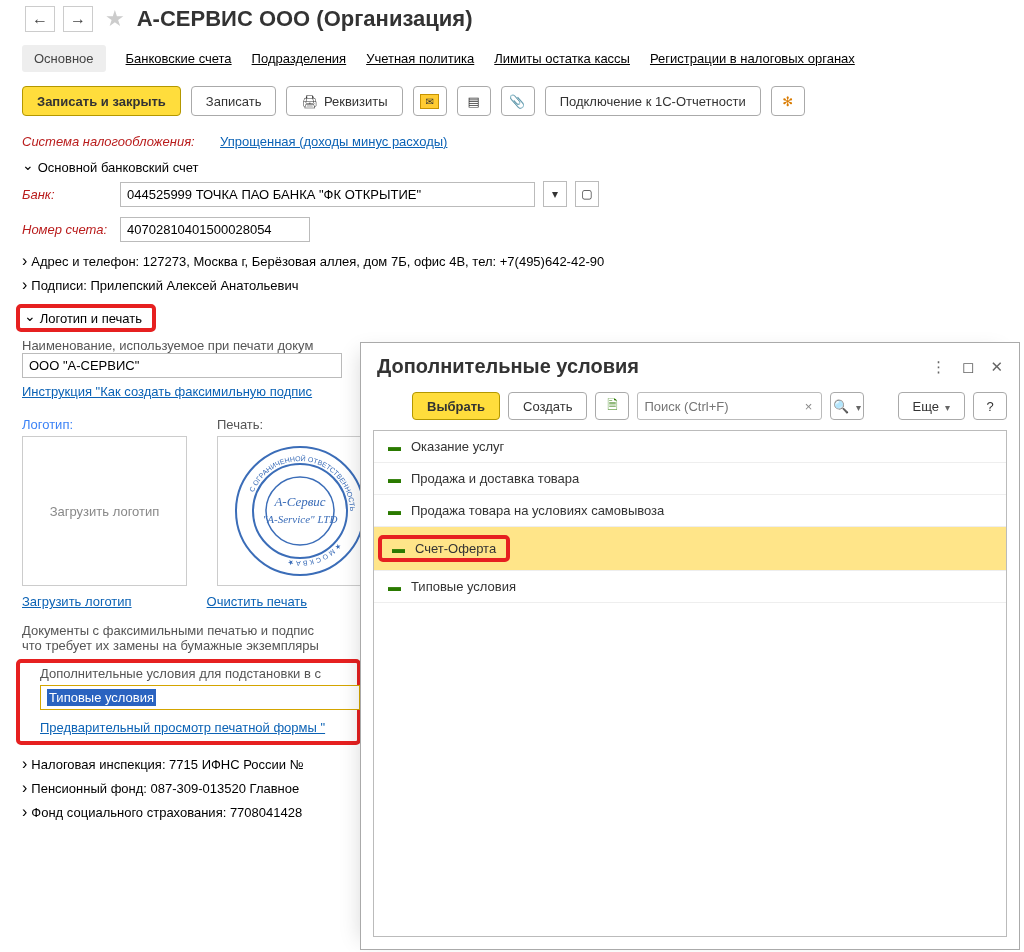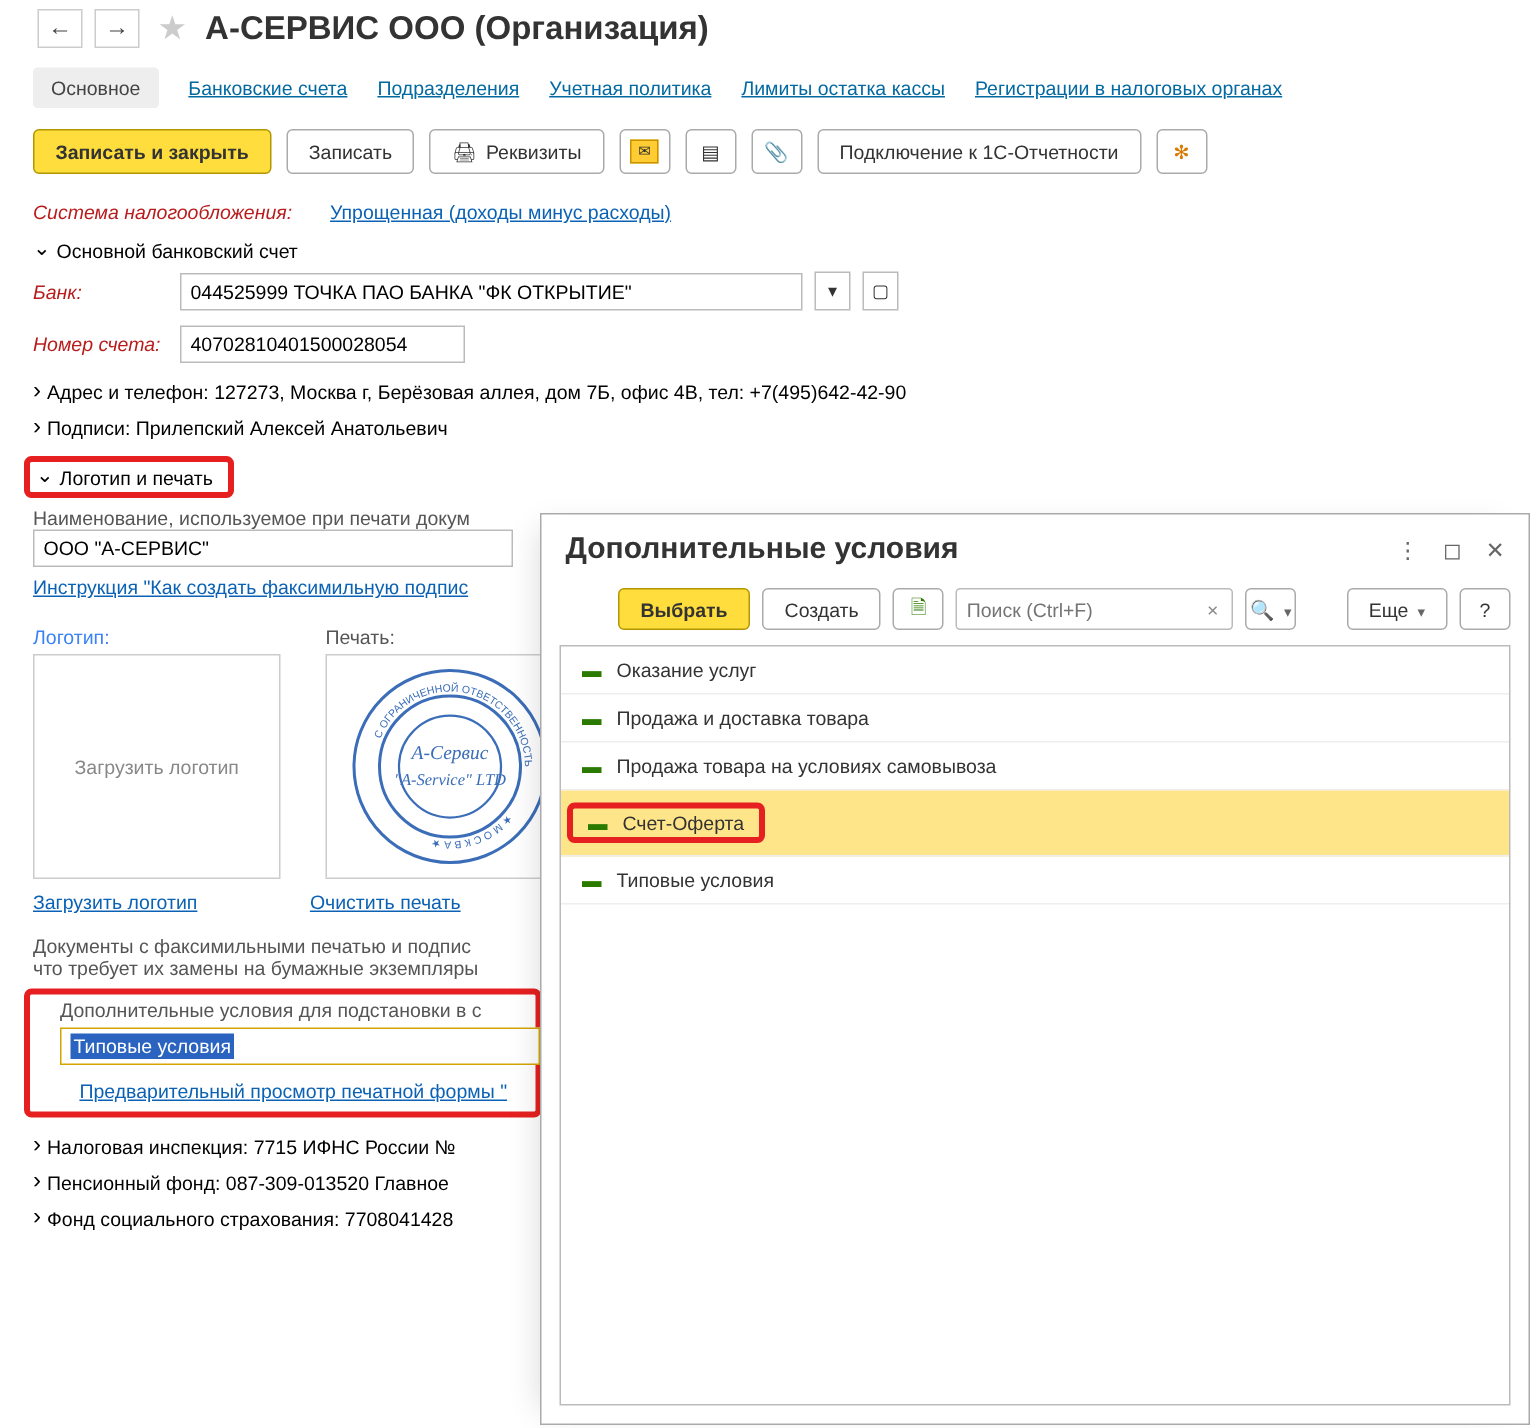--- a/index.html
+++ b/index.html
@@ -41,21 +41,21 @@
     font-size: 22px;
     font-weight: bold;
   }
   .tab-row {
     display: flex;
     gap: 20px;
     padding: 5px 22px 12px 22px;
     align-items: center;
   }
   .tab-item {
-    color: #0369a1;
+    color: #000000;
     text-decoration: underline;
     cursor: pointer;
   }
   .tab-item.active {
     background: #eee;
     color: #444;
     text-decoration: none;
     padding: 6px 12px;
     border-radius: 3px;
   }
@@ -318,21 +318,21 @@
 
   <div style="color:#555; white-space:pre-line; margin-bottom:6px;">Документы с факсимильными печатью и подпис
 что требует их замены на бумажные экземпляры</div>
 
   
   <div class="red-box" style="width:345px; padding:3px 6px 6px 20px; margin-left:-6px;">
     <div style="color:#555; margin-bottom:4px;">Дополнительные условия для подстановки в с</div>
     <div class="input-highlight">
       <span class="sel">Типовые условия</span>
     </div>
-    <div style="margin-top:10px;text-align:center;">
+    <div style="margin-top:10px;">
       <span class="link">Предварительный просмотр печатной формы "</span>
     </div>
   </div>
 
   
   <div class="section-header" style="margin-top:10px;">
     <span class="chev-right"></span>
     <span>Налоговая инспекция: 7715 ИФНС России №</span>
   </div>
   <div class="section-header">

